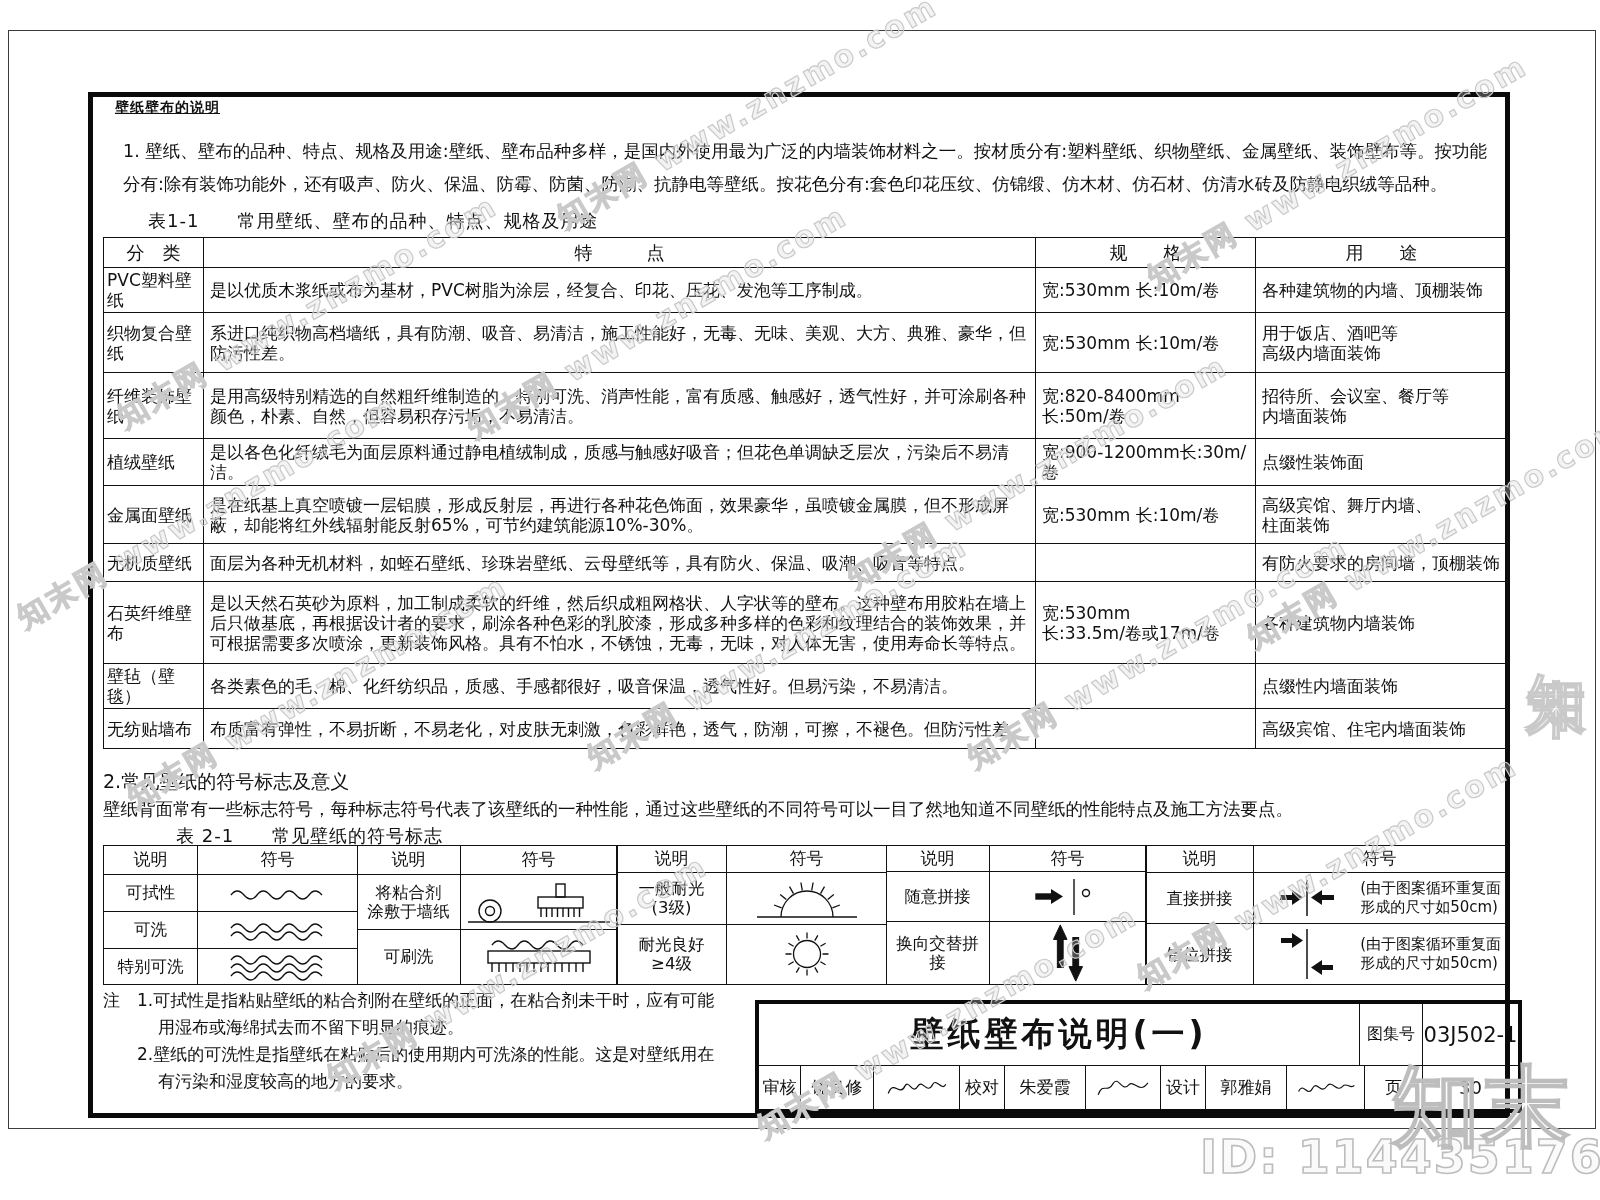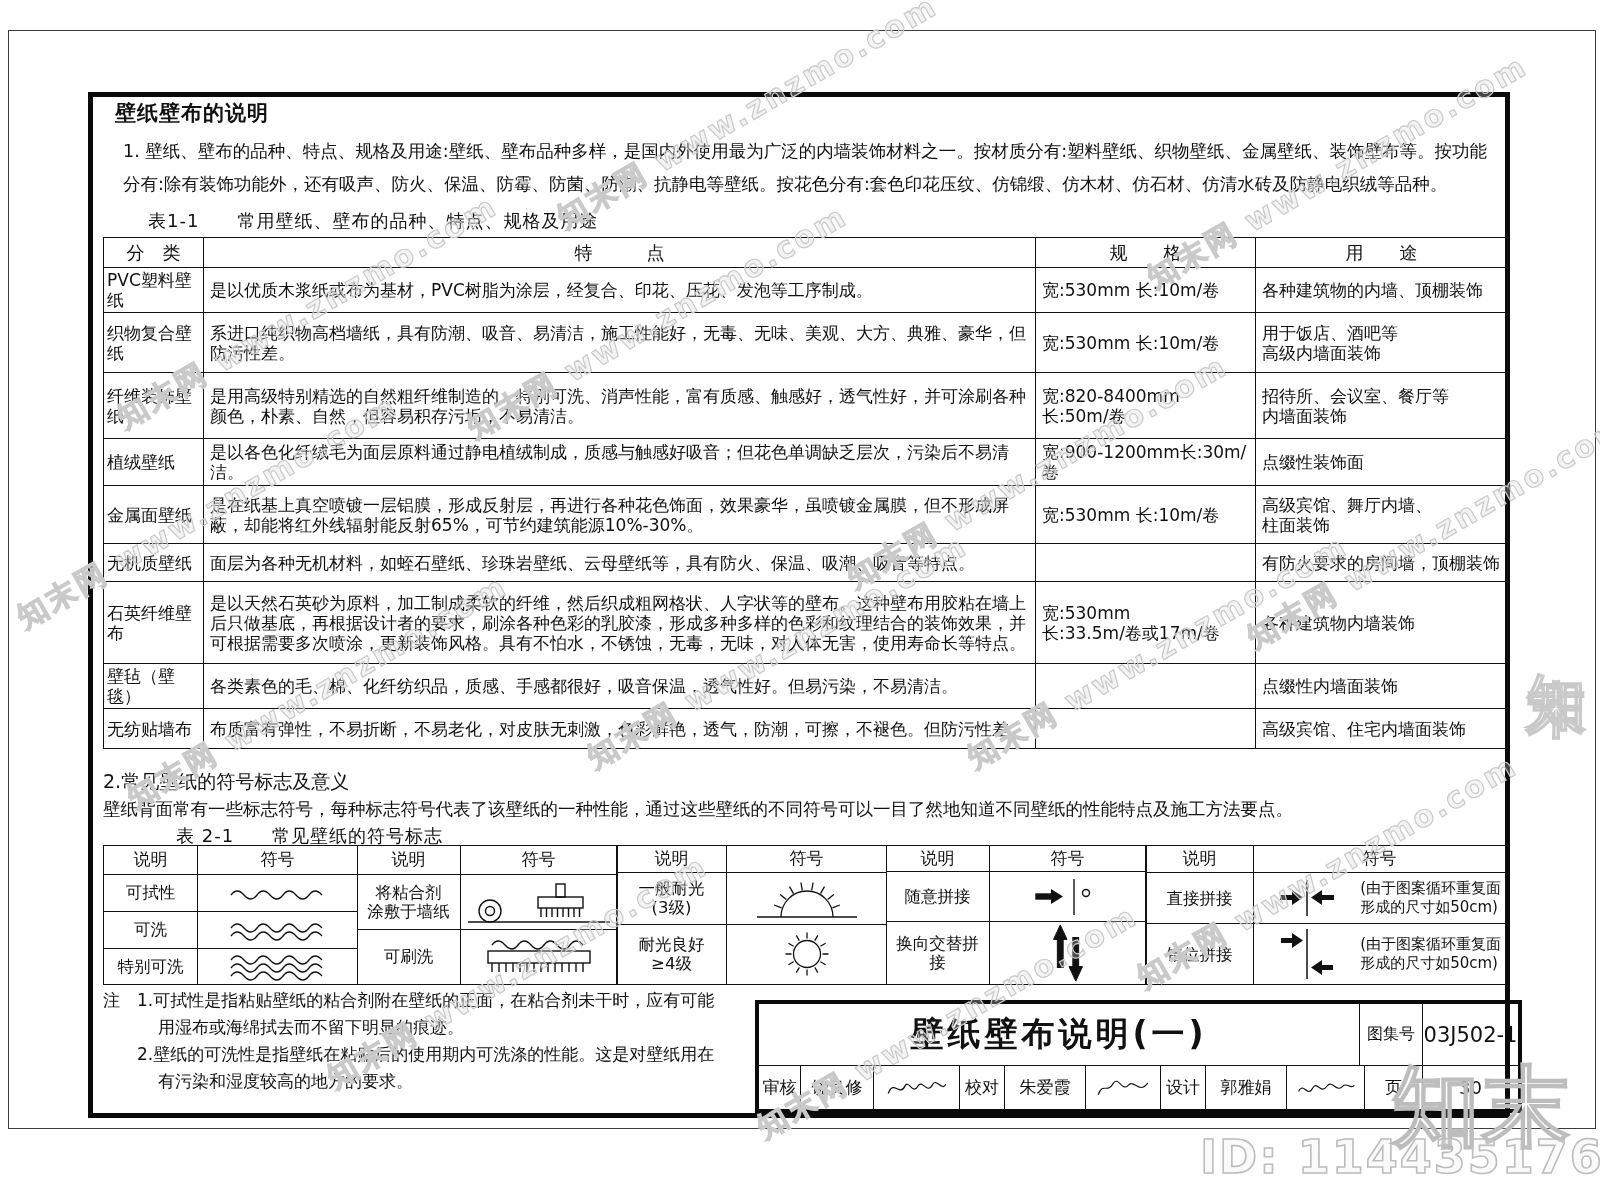--- a/index.html
+++ b/index.html
@@ -8,21 +8,21 @@
     width:1600px; height:1200px; position:relative; overflow:hidden;
     background:#ffffff; color:#111;
     font-family:"DejaVu Sans","Liberation Sans",sans-serif;
   }
   .outer-border { position:absolute; left:8px; top:30px; width:1588px; height:1099px;
     border:1px solid #3c3c3c; }
   .frame { position:absolute; left:88px; top:92px; width:1422px; height:1026px;
     border:5px solid #0a0a0a; }
   .frame > * { position:absolute; }
 
-  .doc-title { left:22px; top:2px; font-size:21px; font-weight:bold; letter-spacing:1px; }
+  .doc-title { left:22px; top:2px; font-size:14px; font-weight:bold; letter-spacing:1px;text-decoration:underline; }
   .para1 { left:30px; top:38px; width:1374px; font-size:17.5px; line-height:33px; margin:0; }
 
   .cap { font-size:18px; letter-spacing:1px; }
   .cap1 { left:55px; top:112px; }
   .cap2 { left:55px; top:727px;margin-left:28px; }
 
   table { border-collapse:collapse; table-layout:fixed; }
   td { border:1.5px solid #111; }
 
   .t1 { left:10px; top:140px; width:1404px; }

